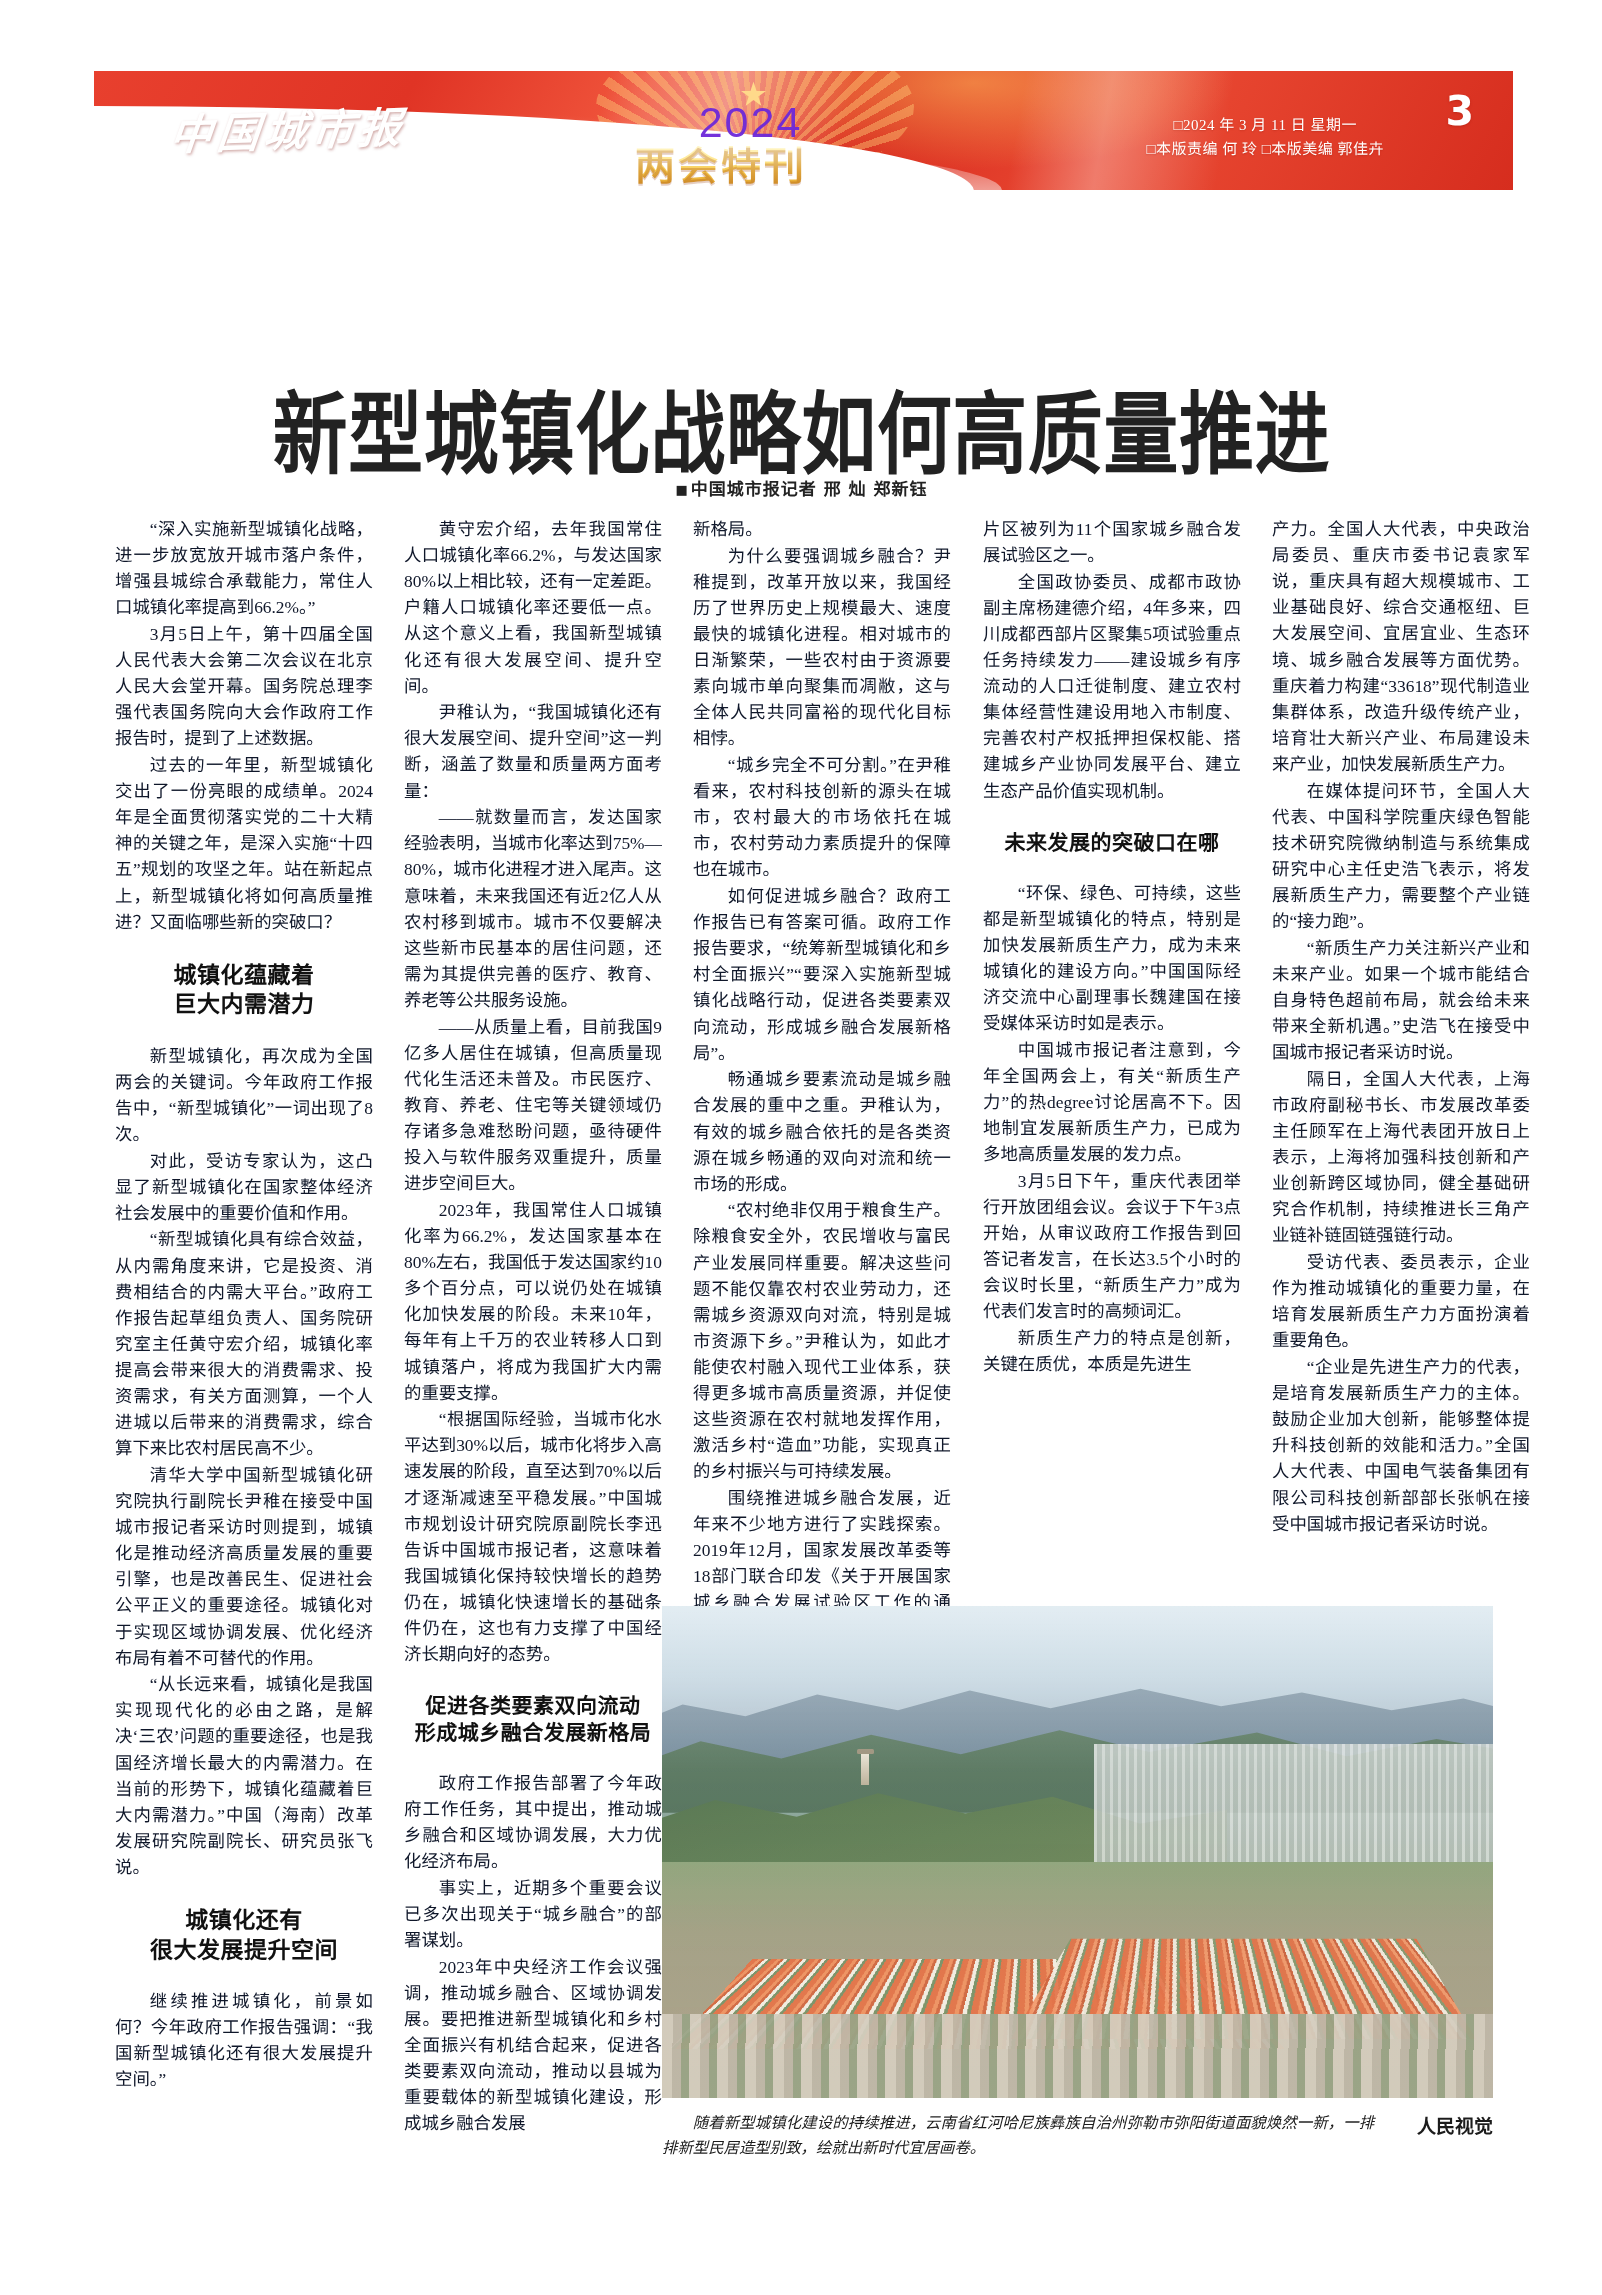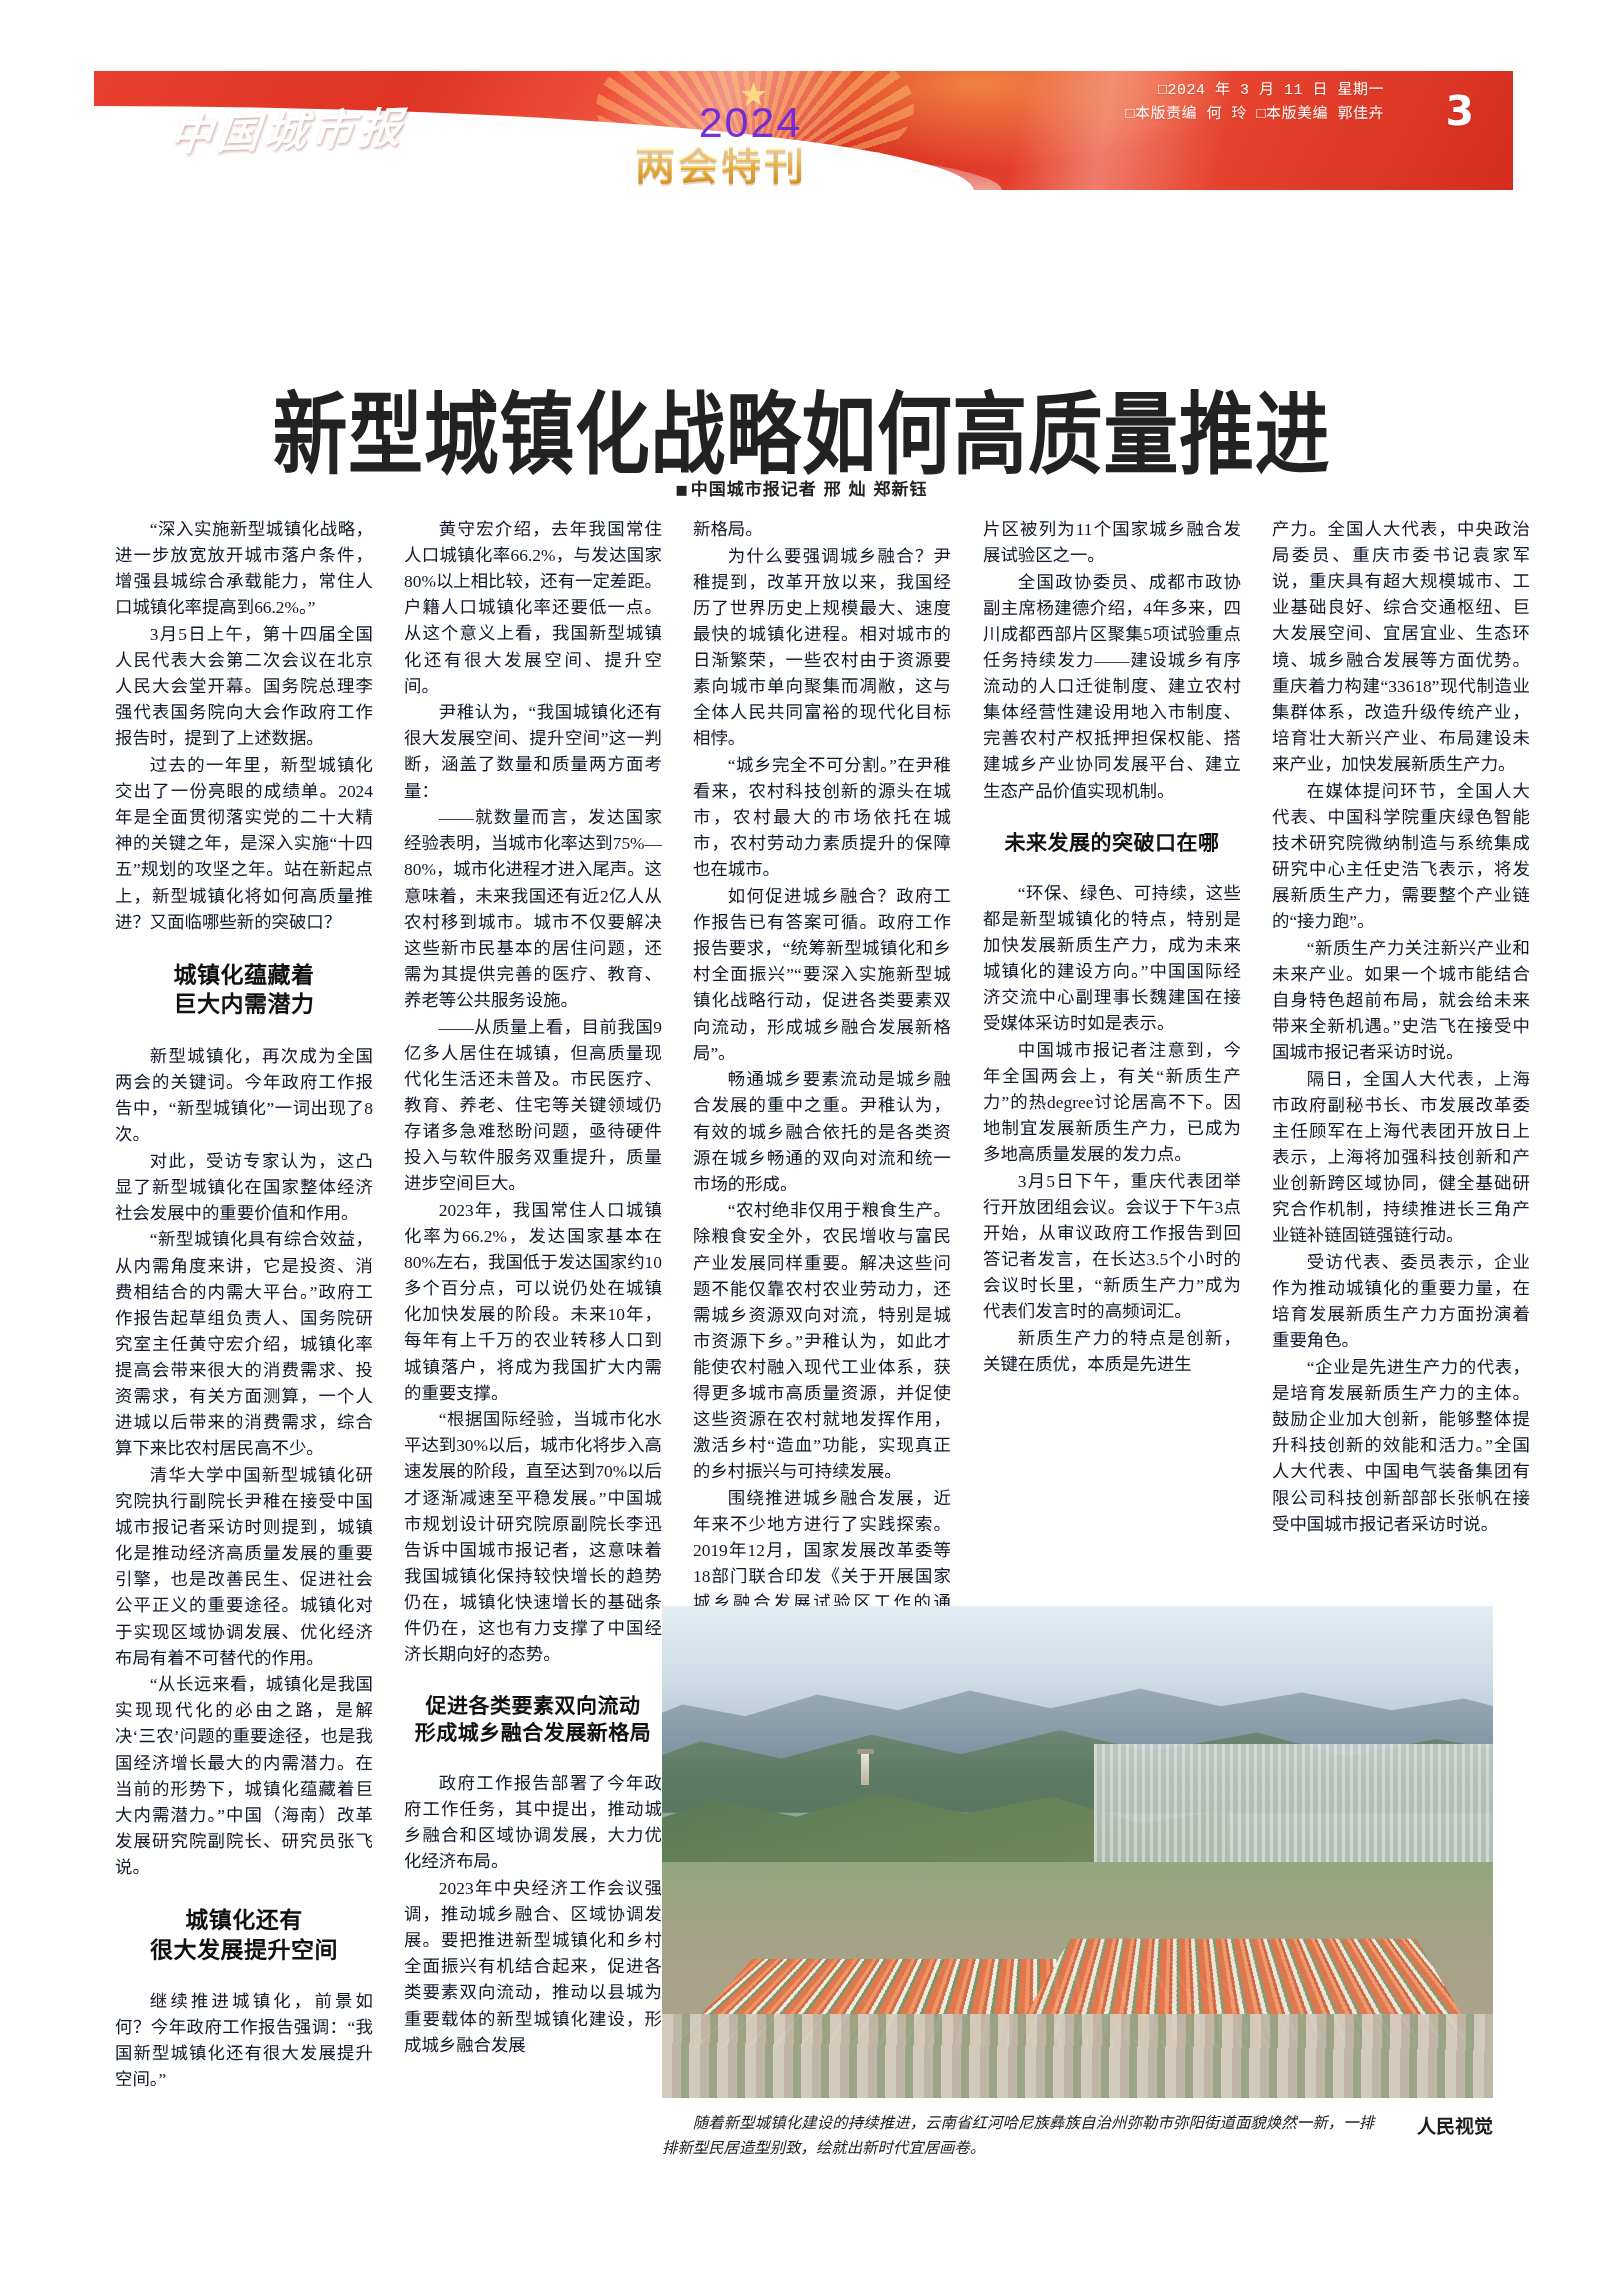--- a/index.html
+++ b/index.html
@@ -91,23 +91,23 @@
     font-weight:bold;
     font-size:40px;line-height:1;
     letter-spacing:3px;
     background:linear-gradient(180deg,#fff6c9 0%,#ffe892 34%,#f5c84f 62%,#e0a22c 100%);
     -webkit-background-clip:text;background-clip:text;
     color:transparent;
     text-shadow:0 1.5px 0 rgba(150,60,10,.25);
     white-space:nowrap;
   }
   .mast-info{
-    position:absolute;right:129px;top:8px;
-    text-align:right;color:#fff;
-    font-family:Liberation Mono, monospace;
+    position:absolute;right:129px;top:42px;
+    text-align:center;color:#fff;
+    font-family:Liberation Serif, serif;
     font-size:15px;line-height:1.62;
     letter-spacing:0.5px;
     text-shadow:0 0.5px 1.5px rgba(140,20,0,.3);
     white-space:nowrap;
   }
   .mast-page{
     position:absolute;right:39px;top:20px;
     font-family:"DejaVu Sans","Liberation Sans",sans-serif;
     font-weight:bold;font-size:41px;line-height:1;color:#fff;
     text-shadow:0 1px 2.5px rgba(140,20,0,.35);
@@ -335,20 +335,21 @@
       <p class="p">——从质量上看，目前我国9亿多人居住在城镇，但高质量现代化生活还未普及。市民医疗、教育、养老、住宅等关键领域仍存诸多急难愁盼问题，亟待硬件投入与软件服务双重提升，质量进步空间巨大。</p>
       <p class="p">2023年，我国常住人口城镇化率为66.2%，发达国家基本在80%左右，我国低于发达国家约10多个百分点，可以说仍处在城镇化加快发展的阶段。未来10年，每年有上千万的农业转移人口到城镇落户，将成为我国扩大内需的重要支撑。</p>
       <p class="p">“根据国际经验，当城市化水平达到30%以后，城市化将步入高速发展的阶段，直至达到70%以后才逐渐减速至平稳发展。”中国城市规划设计研究院原副院长李迅告诉中国城市报记者，这意味着我国城镇化保持较快增长的趋势仍在，城镇化快速增长的基础条件仍在，这也有力支撑了中国经济长期向好的态势。</p>
 
       <div class="sub tight">
         <div>促进各类要素双向流动</div>
         <div>形成城乡融合发展新格局</div>
       </div>
 
       <p class="p">政府工作报告部署了今年政府工作任务，其中提出，推动城乡融合和区域协调发展，大力优化经济布局。</p>
+      <p class="p">事实上，近期多个重要会议已多次出现关于“城乡融合”的部署谋划。</p>
       <p class="p">2023年中央经济工作会议强调，推动城乡融合、区域协调发展。要把推进新型城镇化和乡村全面振兴有机结合起来，促进各类要素双向流动，推动以县城为重要载体的新型城镇化建设，形成城乡融合发展</p>
     </div>
 
     <div class="col col2">
       <p class="p noind">新格局。</p>
       <p class="p">为什么要强调城乡融合？尹稚提到，改革开放以来，我国经历了世界历史上规模最大、速度最快的城镇化进程。相对城市的日渐繁荣，一些农村由于资源要素向城市单向聚集而凋敝，这与全体人民共同富裕的现代化目标相悖。</p>
       <p class="p">“城乡完全不可分割。”在尹稚看来，农村科技创新的源头在城市，农村最大的市场依托在城市，农村劳动力素质提升的保障也在城市。</p>
       <p class="p">如何促进城乡融合？政府工作报告已有答案可循。政府工作报告要求，“统筹新型城镇化和乡村全面振兴”“要深入实施新型城镇化战略行动，促进各类要素双向流动，形成城乡融合发展新格局”。</p>
       <p class="p">畅通城乡要素流动是城乡融合发展的重中之重。尹稚认为，有效的城乡融合依托的是各类资源在城乡畅通的双向对流和统一市场的形成。</p>
       <p class="p">“农村绝非仅用于粮食生产。除粮食安全外，农民增收与富民产业发展同样重要。解决这些问题不能仅靠农村农业劳动力，还需城乡资源双向对流，特别是城市资源下乡。”尹稚认为，如此才能使农村融入现代工业体系，获得更多城市高质量资源，并促使这些资源在农村就地发挥作用，激活乡村“造血”功能，实现真正的乡村振兴与可持续发展。</p>

